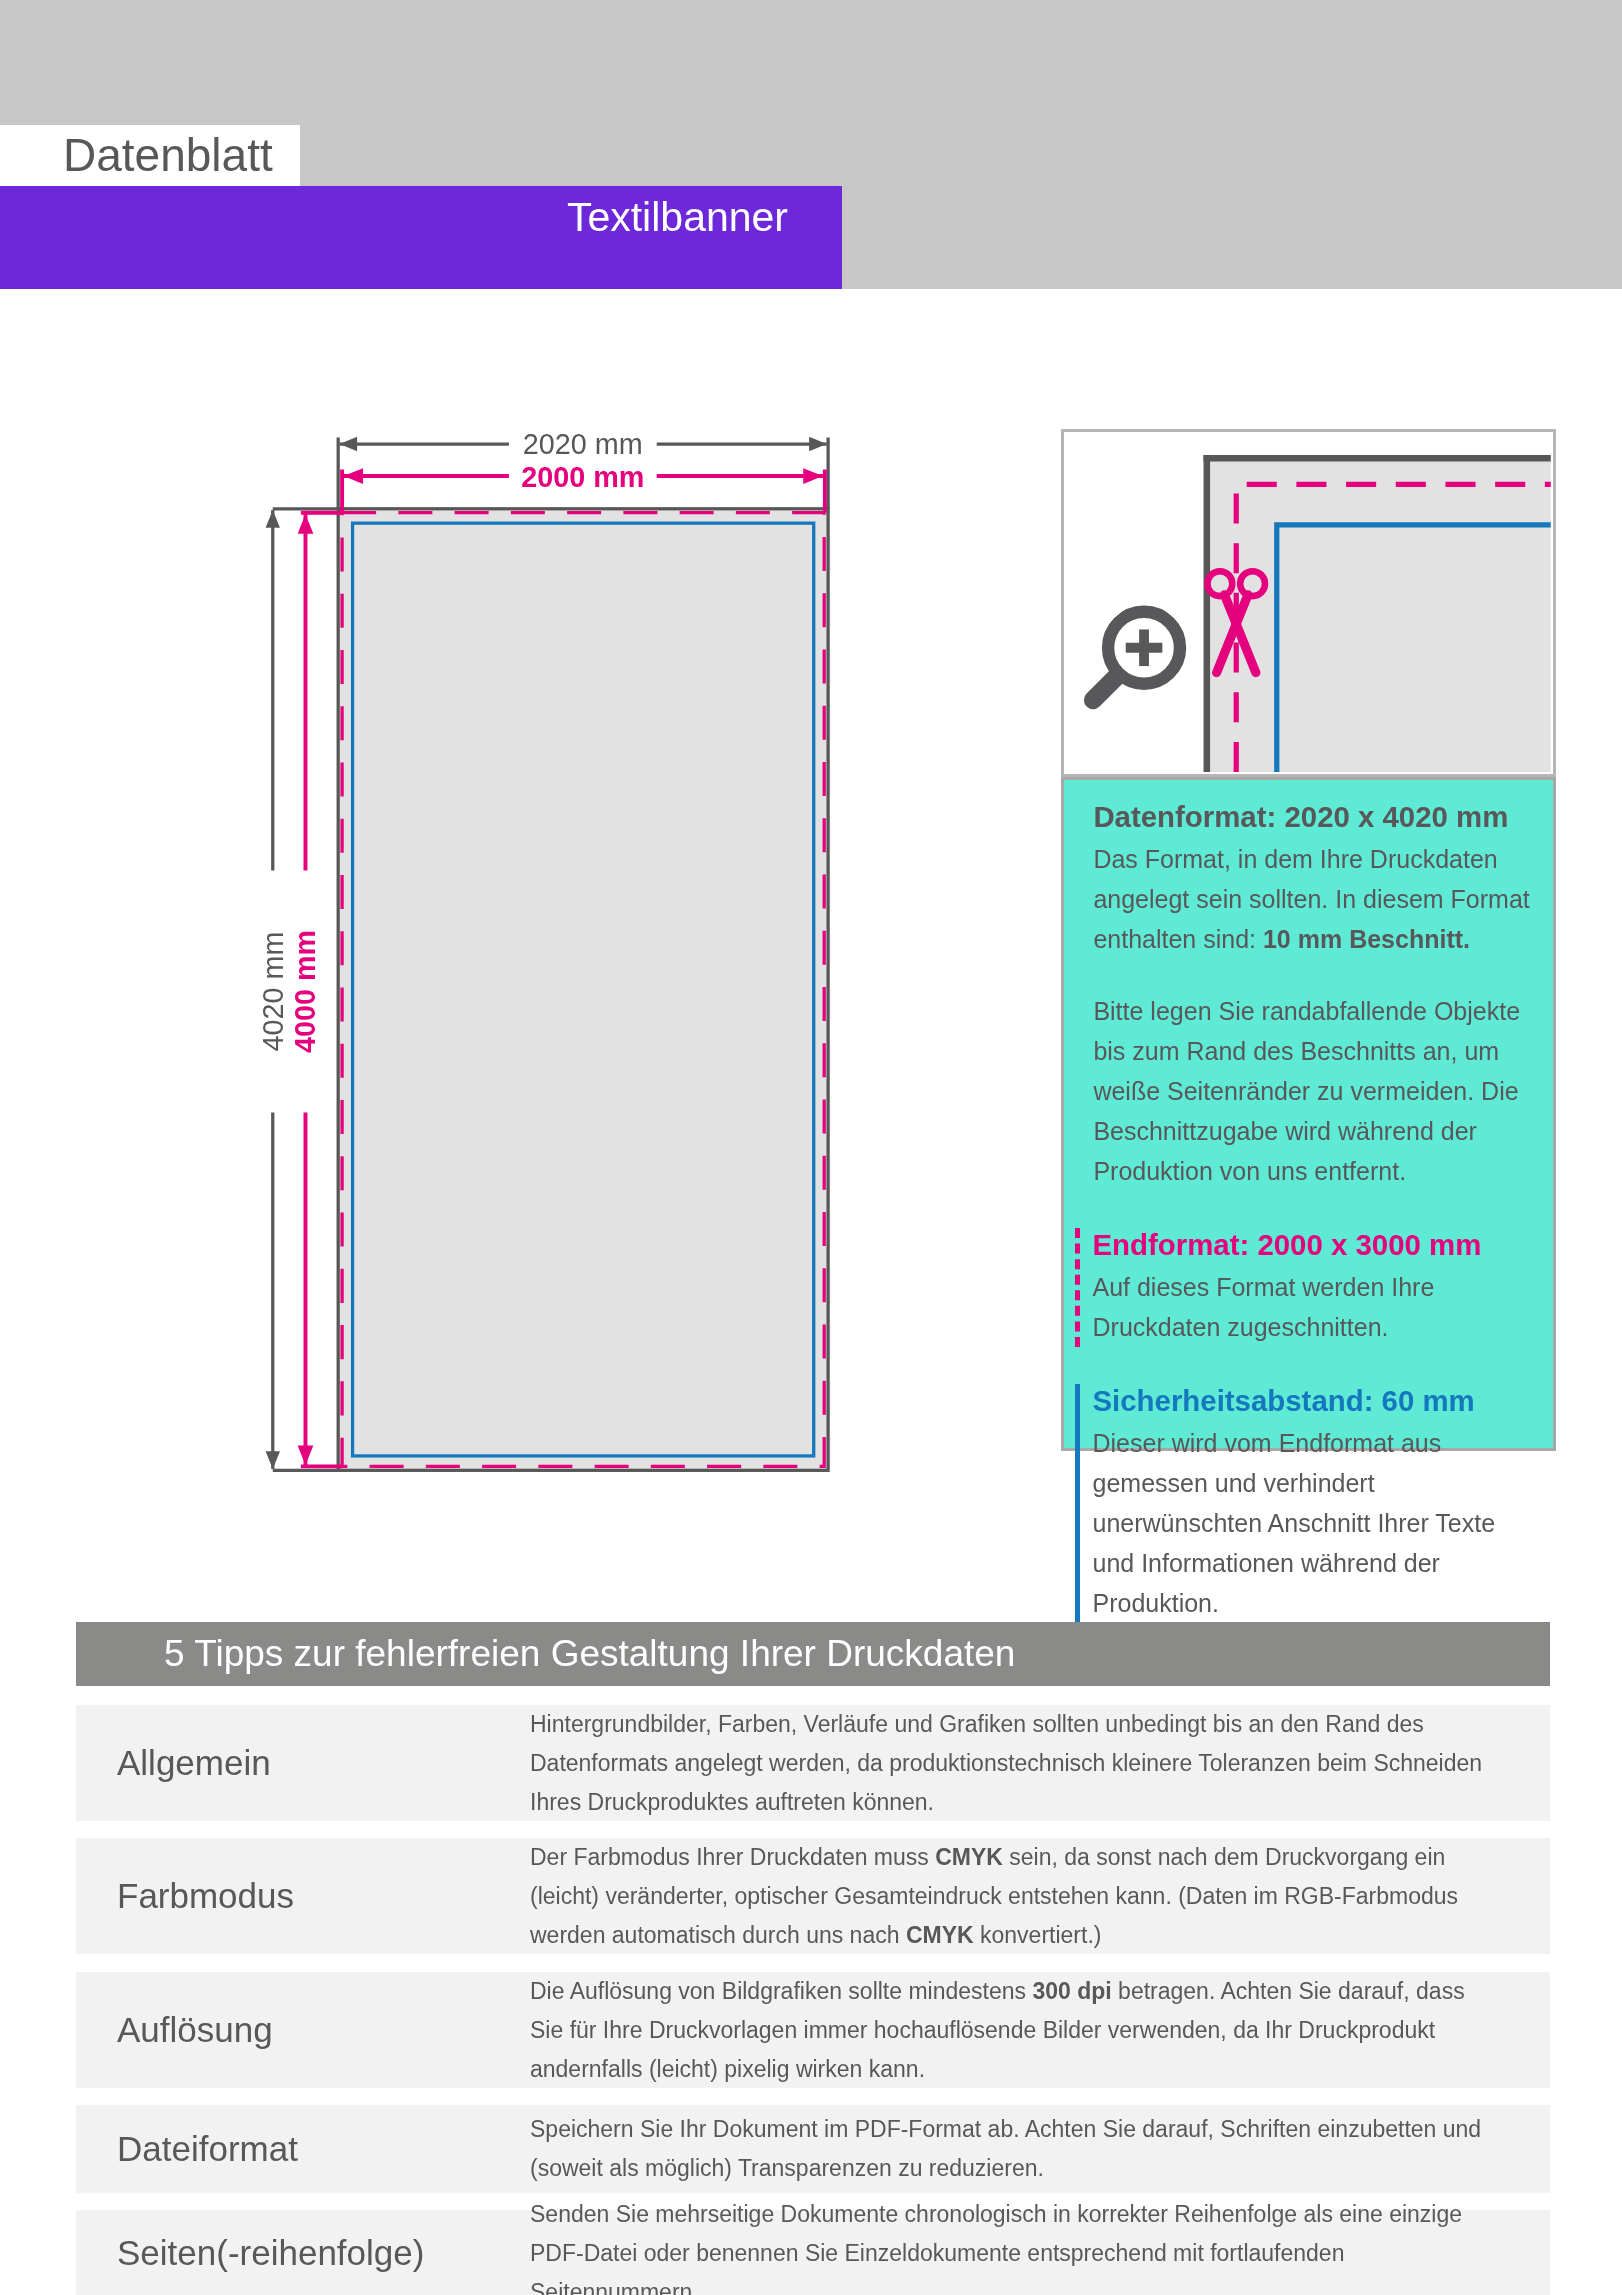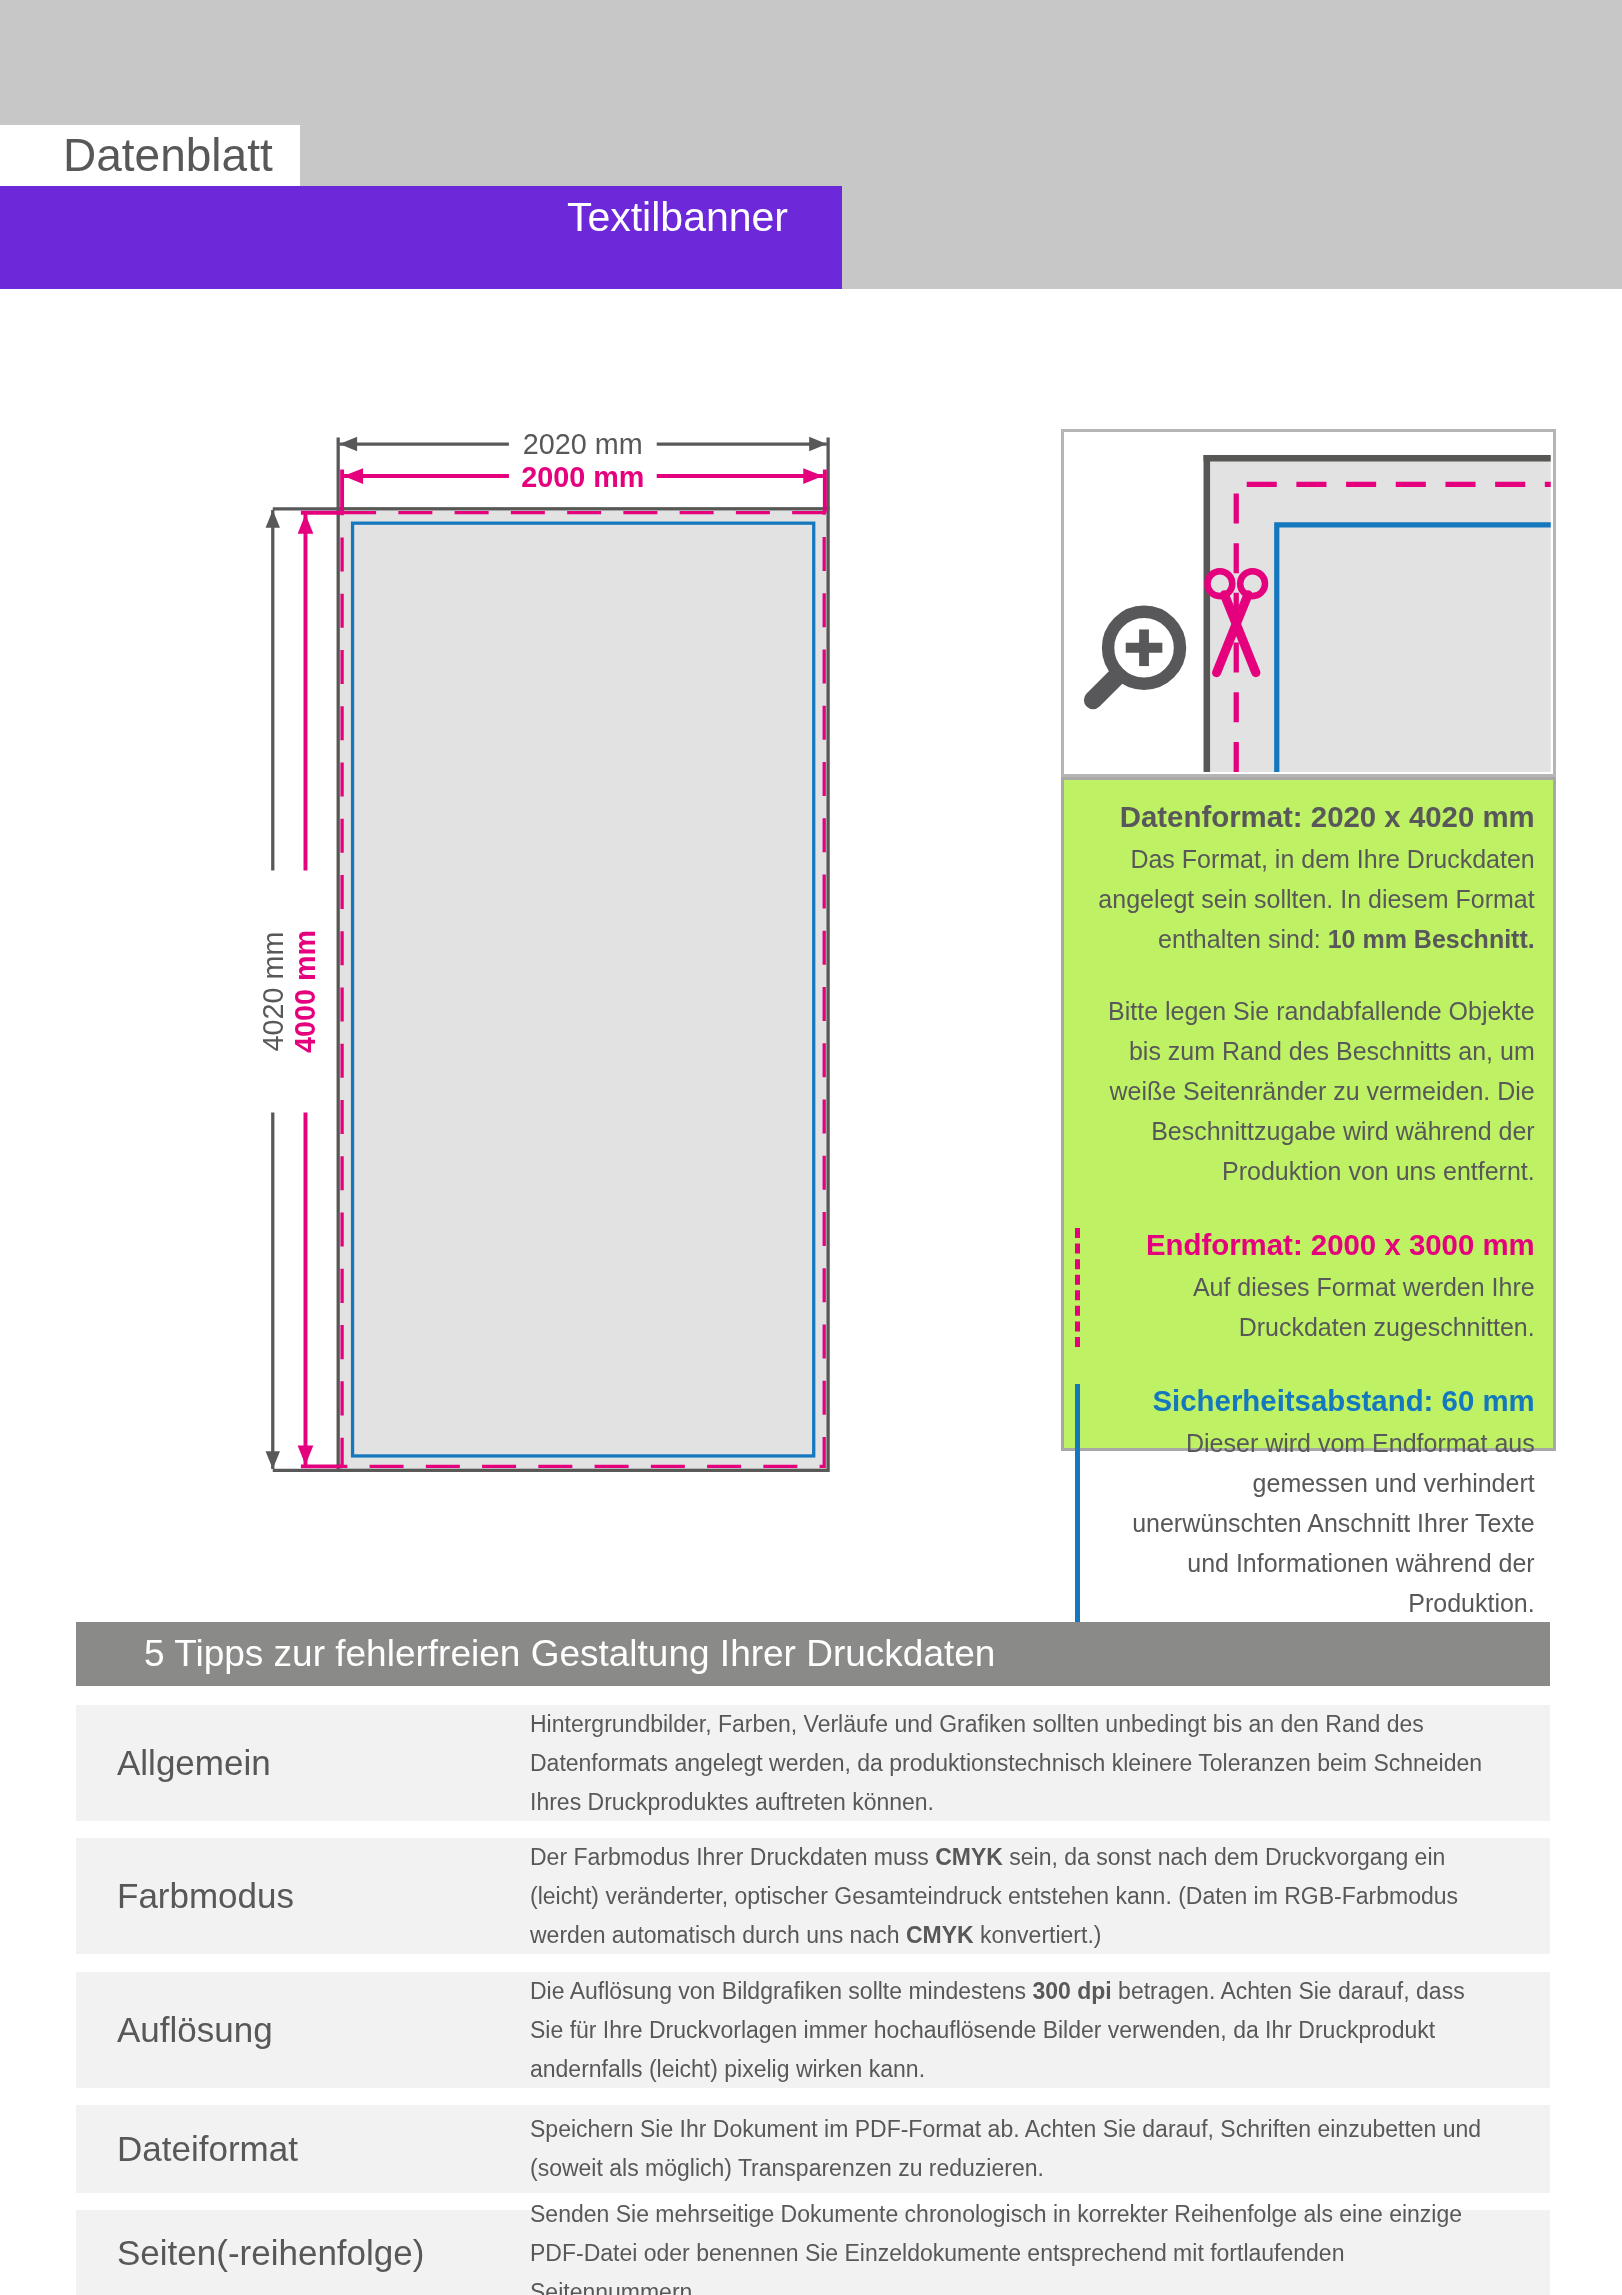--- a/index.html
+++ b/index.html
@@ -20,37 +20,37 @@
   .diagram-svg{left:242px;top:393px;width:628px;height:1112px;}
   .dim-label{font-family:"Liberation Sans",sans-serif;font-size:44px;fill:#58585a;}
   .dim-label-mag{font-family:"Liberation Sans",sans-serif;font-size:44px;font-weight:bold;fill:#e5007d;}
 
   
   .detail-box{left:1061px;top:429px;width:495px;height:348px;background:#ffffff;
               border:3.9px solid #b5b5b5;box-sizing:border-box;}
   .detail-svg{width:487px;height:340px;display:block;}
 
   
-  .info-box{left:1061px;top:777px;width:495px;height:674px;background:#bef264;
-            border:3.9px solid #a8a8a8;box-sizing:border-box;padding:19.6px 18.3px 0 0;text-align:right;}
+  .info-box{left:1061px;top:777px;width:495px;height:674px;background:#5eead4;
+            border:3.9px solid #a8a8a8;box-sizing:border-box;padding:19.6px 18.3px 0 0;}
   .info-title{font-size:29.4px;font-weight:bold;margin:0 0 5.2px 29.4px;color:#58585a;white-space:nowrap;}
   .info-body{font-size:25px;line-height:40px;margin:0 0 0 29.4px;color:#58585a;}
   .info-body + .info-body{margin-top:32px;}
   .block{margin:37px 0 0 10.5px;padding-left:13px;}
   .end-block{border-left:5.9px dashed #e5007d;}
   .sich-block{border-left:5.9px solid #1577be;}
   .block .info-title{margin-left:0;}
   .block .info-body{margin-left:0;}
   .end-title{color:#e5007d;}
   .sich-title{color:#1577be;margin-top:6px;}
   .bold{font-weight:bold;}
 
   
   .tips-bar{left:76px;top:1622px;width:1474px;height:64px;background:#8a8b89;}
-  .tips-title{color:#ffffff;font-size:37px;line-height:64px;padding-left:68px;white-space:nowrap;}
+  .tips-title{color:#ffffff;font-size:37px;line-height:64px;padding-left:68px;white-space:nowrap;margin-left:20px;}
   .tip-row{left:76px;width:1474px;background:#f2f2f2;display:flex;align-items:center;box-sizing:border-box;}
   .row-1{top:1705px;height:116px;}
   .row-2{top:1838px;height:116px;}
   .row-3{top:1972px;height:116px;}
   .row-4{top:2105px;height:88px;}
   .row-5{top:2210px;height:86px;}
   .tip-label{flex:none;width:366px;padding-left:41px;font-size:35px;color:#58585a;}
   .tip-body{margin-left:47px;width:955px;font-size:23px;line-height:39px;color:#58585a;}
 </style>
 </head>

